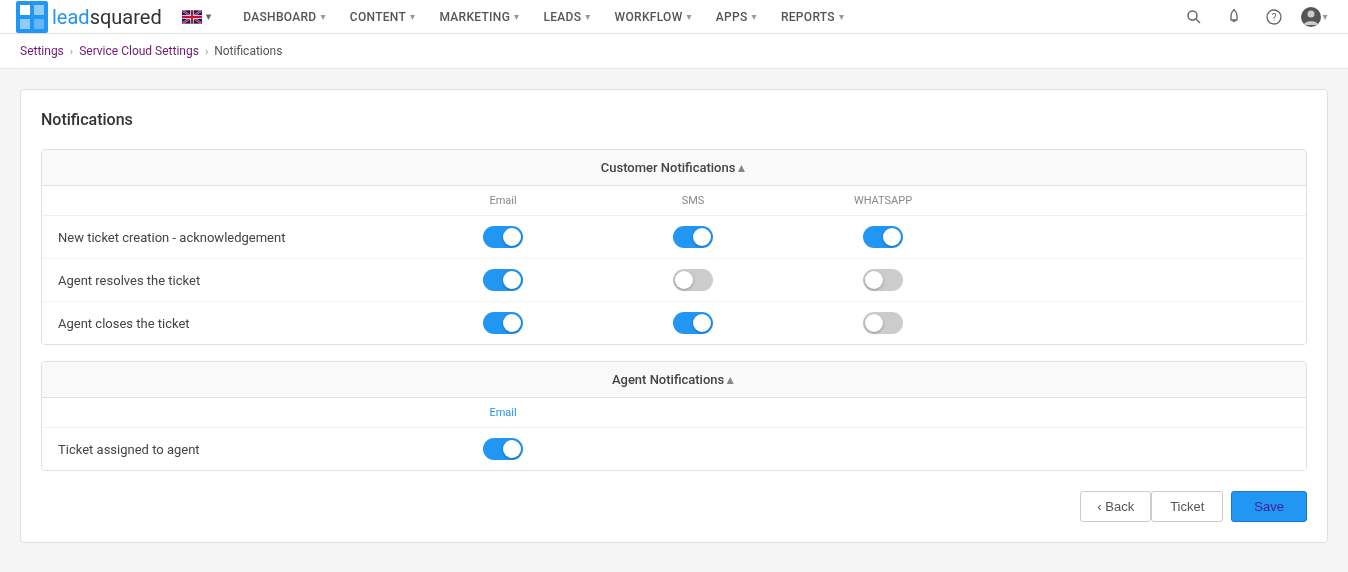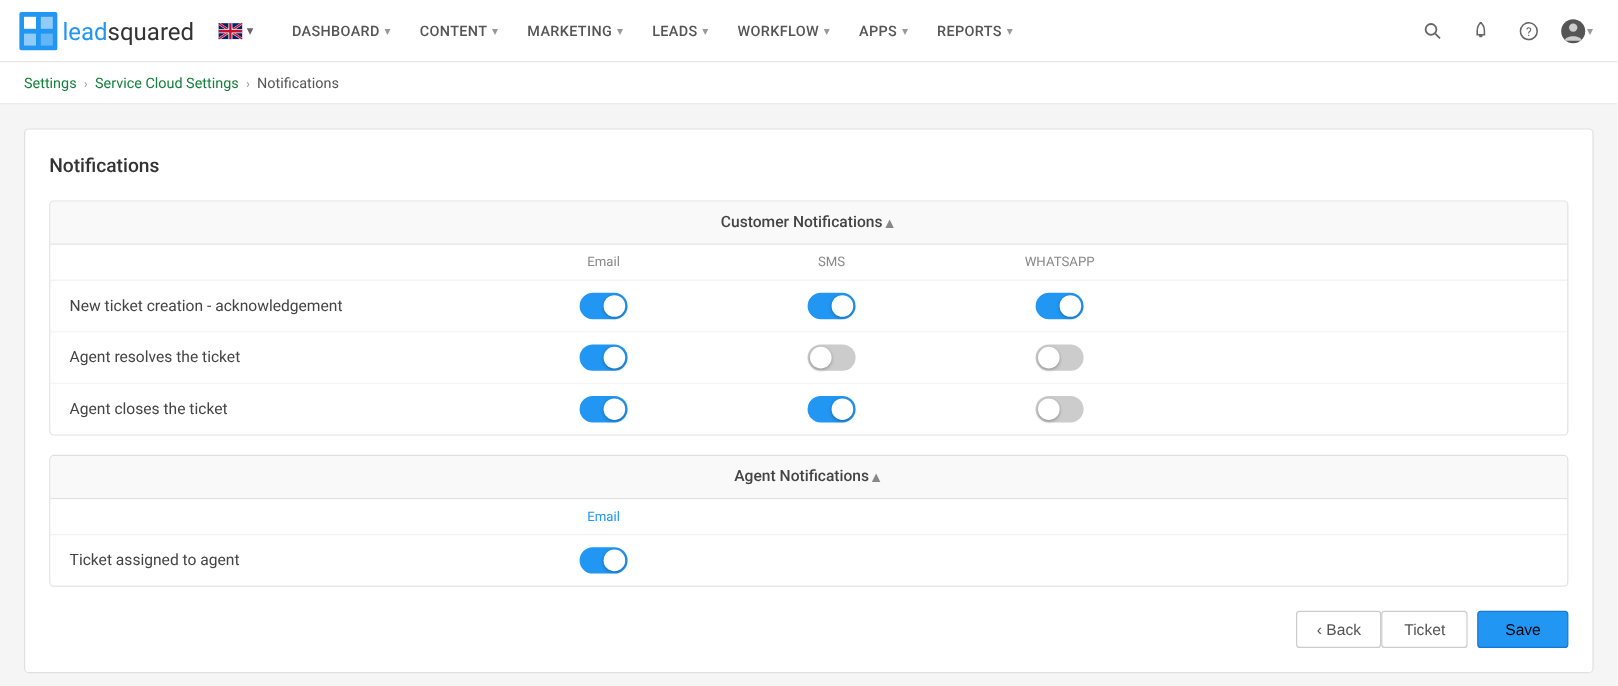--- a/index.html
+++ b/index.html
@@ -2,21 +2,21 @@
 <html><head>
   <meta charset="utf-8">
   <style>
     * { box-sizing: border-box; margin: 0; padding: 0; }
     body { font-family: -apple-system, BlinkMacSystemFont, 'Segoe UI', Roboto, sans-serif; background: #f5f5f5; font-size: 13px; color: #333; }
 
     
     .navbar {
       background: #fff;
       border-bottom: 1px solid #e0e0e0;
-      height: 52px;
+      height: 34px;
       display: flex;
       align-items: center;
       padding: 0 16px;
       gap: 0;
     }
     .navbar-logo {
       display: flex;
       align-items: center;
       margin-right: 20px;
     }
@@ -80,21 +80,21 @@
     
     .breadcrumb-bar {
       background: #fff;
       padding: 10px 20px;
       border-bottom: 1px solid #e8e8e8;
       display: flex;
       align-items: center;
       gap: 6px;
       font-size: 12px;
     }
-    .breadcrumb-item { color: #15803d; cursor: pointer; }
+    .breadcrumb-item { color: #701a75; cursor: pointer; }
     .breadcrumb-sep { color: #999; font-size: 11px; }
     .breadcrumb-current { color: #555; }
 
     
     .main-content {
       padding: 20px;
       min-height: calc(572px - 46px - 37px);
     }
 
     .page-card {
@@ -227,21 +227,21 @@
       font-size: 13px;
       color: #555;
       cursor: pointer;
     }
     .btn-save {
       padding: 2px 22px;
       border: 1px solid #1976D2;
       background: #2196F3;
       border-radius: 3px;
       font-size: 13px;
-      color: #000000;
+      color: #4c1d95;
       cursor: pointer;
       font-weight: 500;
     }
 
     
     .flag-uk {
       width: 20px;
       height: 14px;
       display: inline-block;
       vertical-align: middle;

